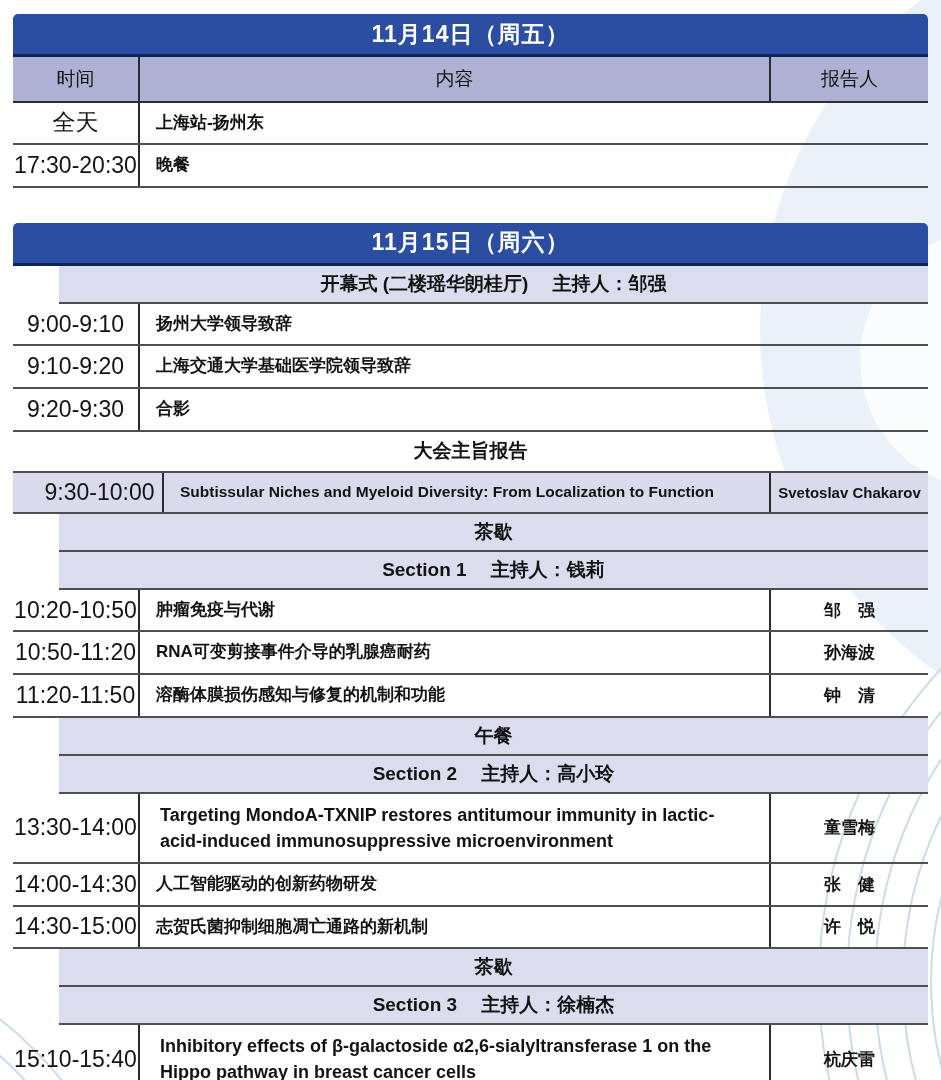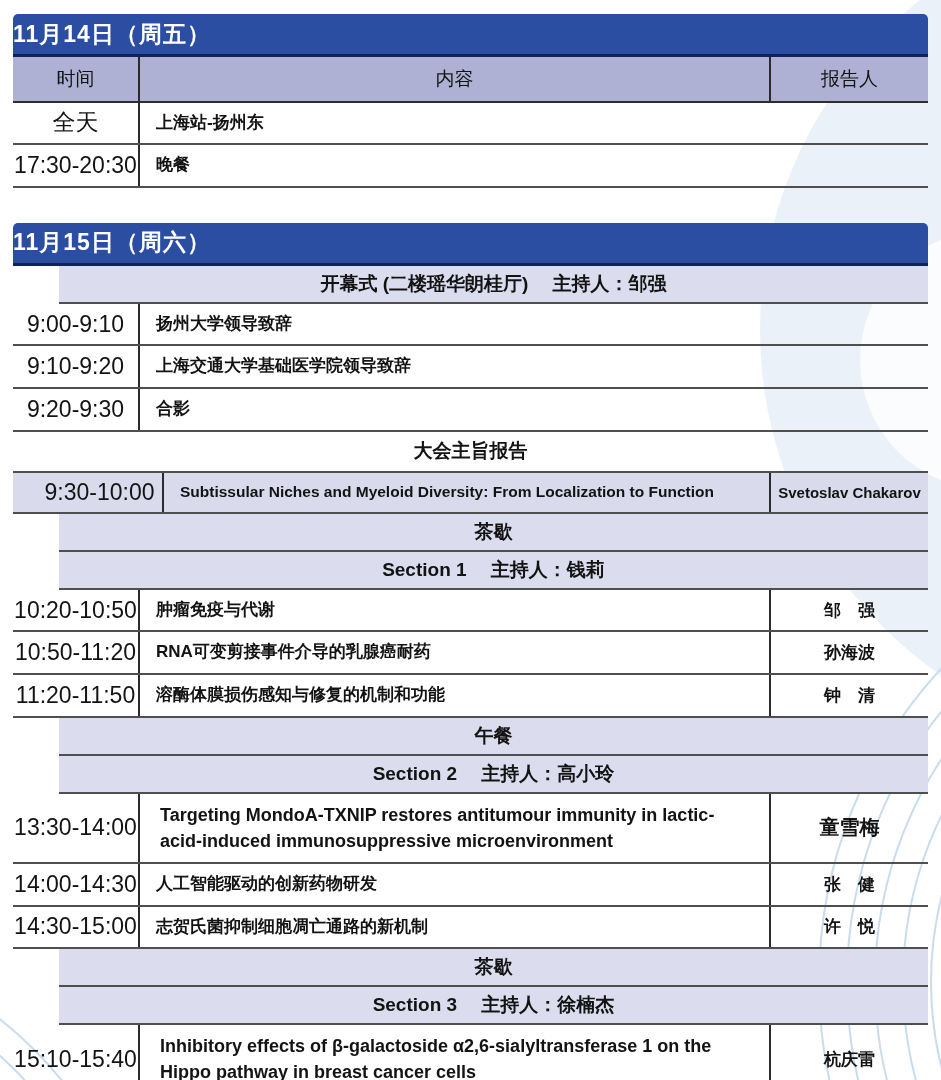--- a/index.html
+++ b/index.html
@@ -11,21 +11,21 @@
   
   .decor{position:absolute;z-index:0;border-radius:50%;}
   .decor-fill-big{left:760px;top:-90px;width:840px;height:840px;background:#EAF1F9;}
   .decor-fill-inner{left:860px;top:230px;width:260px;height:260px;background:rgba(255,255,255,.75);}
   .arc{position:absolute;border-radius:50%;border:2px solid #C9DCEE;background:transparent;z-index:0;}
   
   .sheet{position:absolute;left:13px;top:14px;width:915px;z-index:1;}
   .tbl{width:915px;}
   .tbl + .tbl{margin-top:35px;}
   .day-header{
-    height:43px;box-sizing:border-box;display:flex;align-items:center;justify-content:flex-start;
+    height:43px;box-sizing:border-box;display:flex;align-items:center;justify-content:center;
     background:#2B4EA3;color:#ffffff;font-size:23px;font-weight:700;letter-spacing:1px;
     border-bottom:3px solid #0E2459;border-radius:5px 5px 0 0;
   }
   .row{display:flex;align-items:stretch;border-bottom:2px solid #4F4F4F;box-sizing:border-box;background:transparent;}
   .colhead{background:#AEB1D4;min-height:39px;border-bottom:2px solid #2E2E2E;}
   .colhead .cell{display:flex;align-items:center;justify-content:center;font-weight:400;font-size:19px;}
   .cell{box-sizing:border-box;}
   .c-time{width:127px;flex:0 0 127px;display:flex;align-items:center;justify-content:center;
           text-align:center;font-size:23px;border-right:2px solid #2B2B2B;}
   .c-content{flex:1 1 auto;display:flex;align-items:center;padding:8px 16px;
@@ -126,21 +126,21 @@
       <div class="cell c-content">溶酶体膜损伤感知与修复的机制和功能</div>
       <div class="cell c-speaker">钟　清</div>
     </div>
 
     <div class="row band">午餐</div>
     <div class="row band">Section 2　 主持人：高小玲</div>
 
     <div class="row talk en">
       <div class="cell c-time">13:30-14:00</div>
       <div class="cell c-content">Targeting MondoA-TXNIP restores antitumour immunity in lactic-acid-induced immunosuppressive microenvironment</div>
-      <div class="cell c-speaker" style="font-size:20px;font-weight:600;">童雪梅</div>
+      <div class="cell c-speaker" style="font-size:17px;font-weight:600;">童雪梅</div>
     </div>
     <div class="row talk">
       <div class="cell c-time">14:00-14:30</div>
       <div class="cell c-content">人工智能驱动的创新药物研发</div>
       <div class="cell c-speaker">张　健</div>
     </div>
     <div class="row talk">
       <div class="cell c-time">14:30-15:00</div>
       <div class="cell c-content">志贺氏菌抑制细胞凋亡通路的新机制</div>
       <div class="cell c-speaker">许　悦</div>

